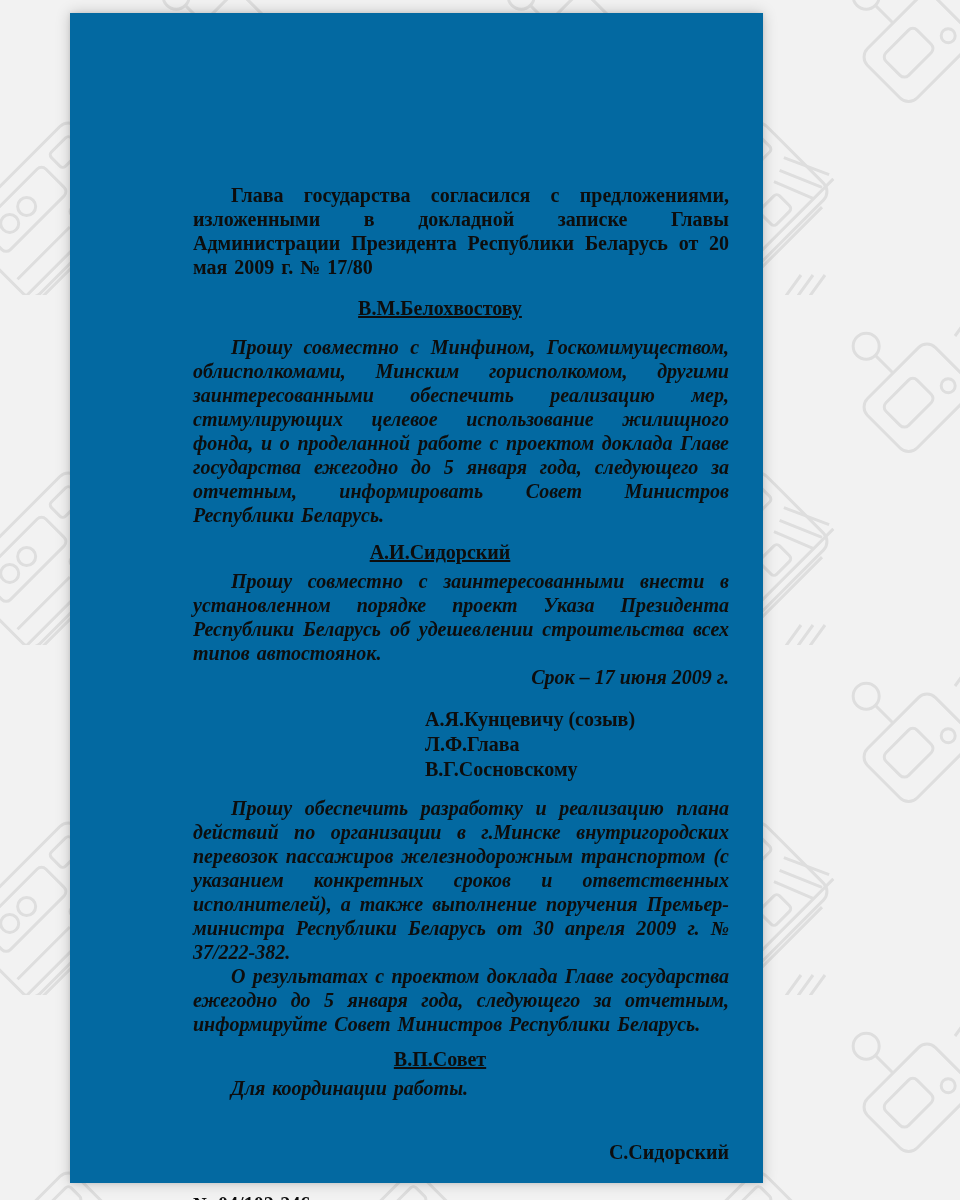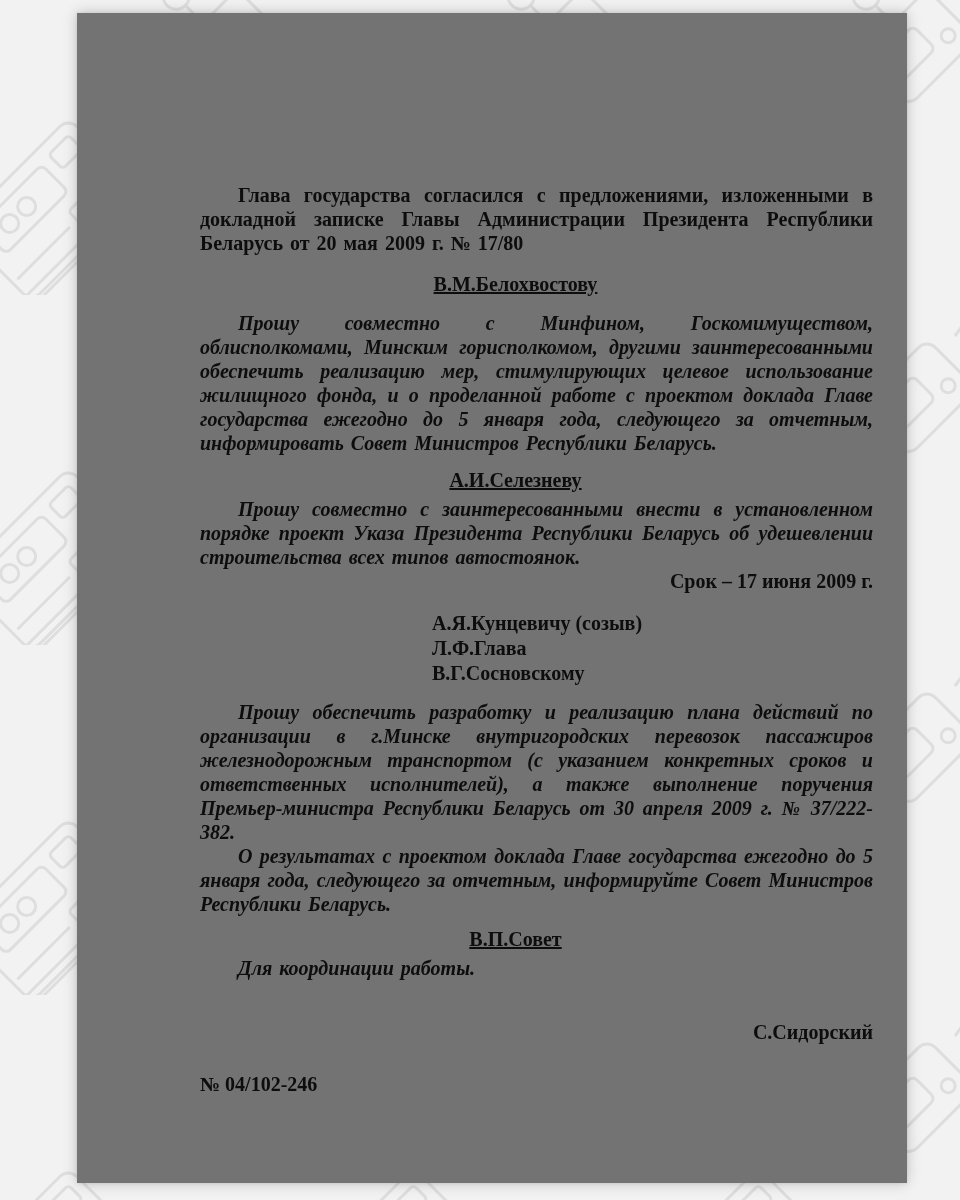--- a/index.html
+++ b/index.html
@@ -17,25 +17,25 @@
   .watermark-layer {
     position: absolute;
     left: 0;
     top: 0;
     width: 960px;
     height: 1200px;
     display: block;
   }
   .page {
     position: absolute;
-    left: 77px;
+    left: 70px;
     top: 13px;
-    width: 830px;
+    width: 693px;
     height: 1170px;
-    background: #737373;
+    background: #0369a1;
     box-shadow: 0 0 14px rgba(0,0,0,0.20), 0 0 4px rgba(0,0,0,0.10);
   }
   .content {
     padding: 170px 34px 0 123px;
     font-size: 20px;
     font-weight: bold;
     color: #0d0d0d;
   }
   .para {
     margin: 0;
@@ -51,20 +51,21 @@
     line-height: 26px;
   }
   .heading span { text-decoration: underline; }
   .mt14 { margin-top: 14px; }
   .mt12 { margin-top: 12px; }
   .mt16 { margin-top: 4px; }
   .mt10 { margin-top: 10px; }
   .deadline {
     margin: 0;
     text-align: right;
+    font-style: italic;
     line-height: 24px;
   }
   .addressees {
     margin: 18px 0 0 232px;
     line-height: 25px;
   }
   .addressees .underlined { }
   .signature {
     margin: 40px 0 0 0;
     text-align: right;
@@ -116,21 +117,21 @@
 
     <p class="para">Глава государства согласился с предложениями, изложенными в докладной записке Главы Администрации Президента Республики Беларусь от 20 мая 2009 г. № 17/80</p>
 
     <div class="heading">
       <span>В.М.Белохвостову</span>
     </div>
 
     <p class="para italic mt14">Прошу совместно с Минфином, Госкомимуществом, облисполкомами, Минским горисполкомом, другими заинтересованными обеспечить реализацию мер, стимулирующих целевое использование жилищного фонда, и о проделанной работе с проектом доклада Главе государства ежегодно до 5 января года, следующего за отчетным, информировать Совет Министров Республики Беларусь.</p>
 
     <div class="heading mt12">
-      <span>А.И.Селезневу</span>
+      <span>А.И.Сидорский</span>
     </div>
 
     <p class="para italic mt16">Прошу совместно с заинтересованными внести в установленном порядке проект Указа Президента Республики Беларусь об удешевлении строительства всех типов автостоянок.</p>
 
     <p class="deadline">Срок – 17 июня 2009 г.</p>
 
     <div class="addressees">
       <div>А.Я.Кунцевичу (созыв)</div>
       <div>Л.Ф.Глава</div>
       <div class="underlined">В.Г.Сосновскому</div>

